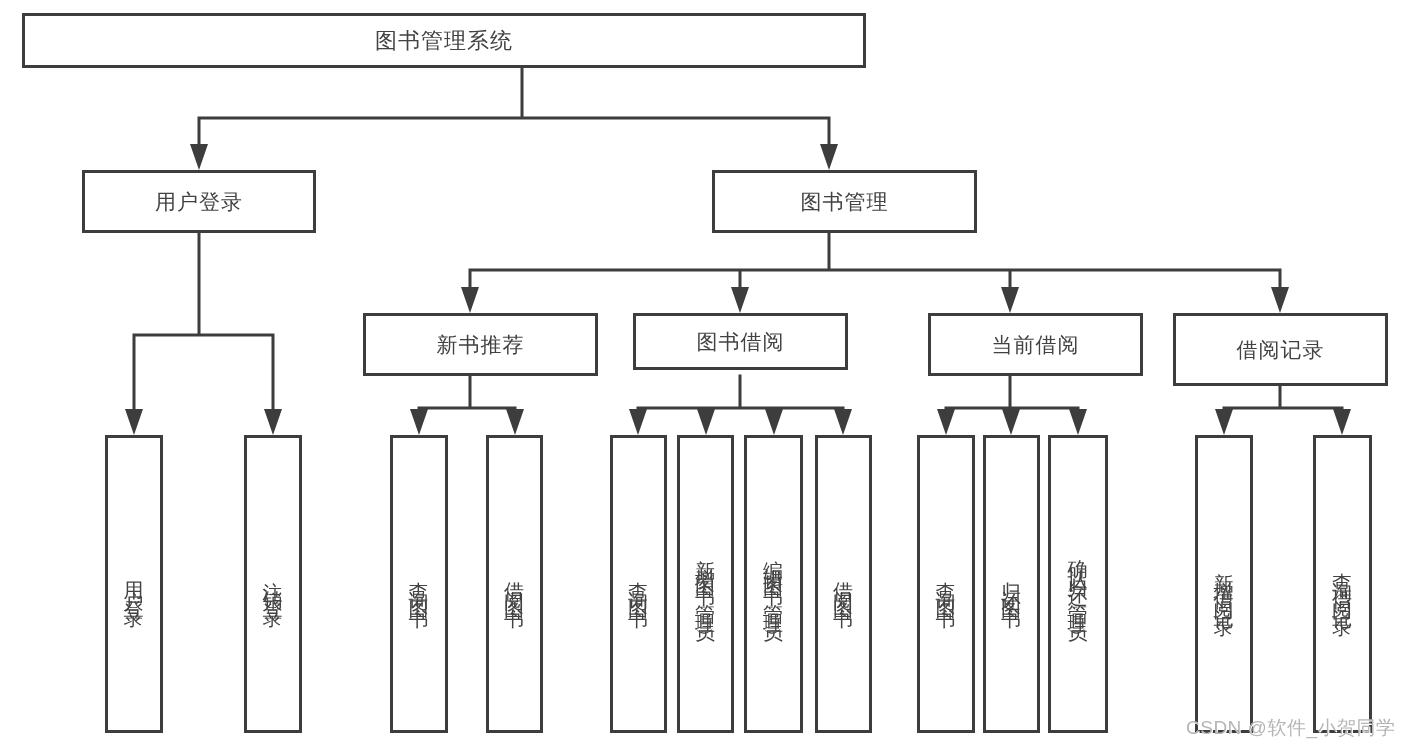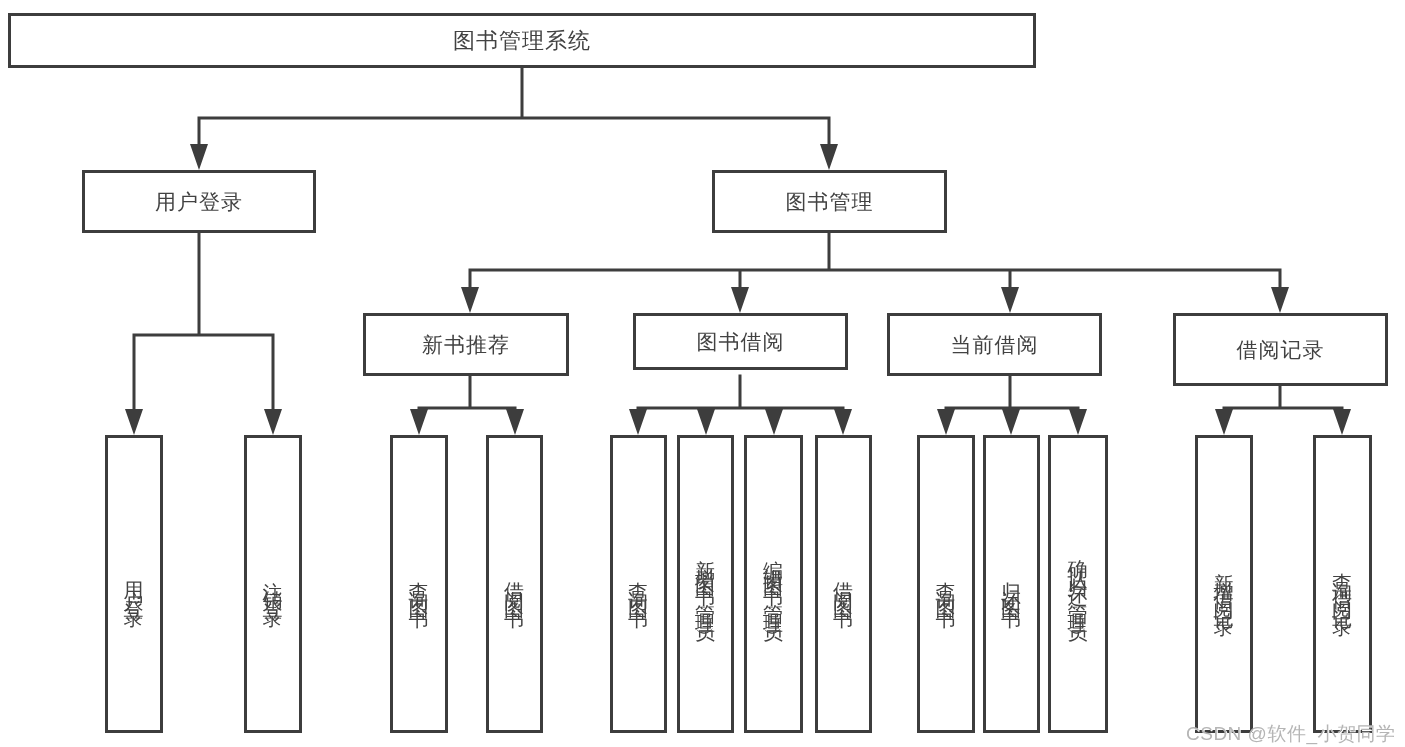--- a/index.html
+++ b/index.html
@@ -47,21 +47,20 @@
   .watermark {
     position: absolute;
     left: 1186px;
     top: 715px;
     z-index: 3;
     font-size: 19px;
     color: var(--watermark);
     letter-spacing: 0.5px;
     white-space: nowrap;
     text-shadow: 1px 1px 0 #ffffff;
-    margin-top: 6px;
   }
 </style>
 </head>
 <body>
 
 <div class="stage">
 
   <svg class="edges" width="1405" height="747" viewBox="0 0 1405 747" aria-hidden="true">
     <path class="edge" d="
       M522 68 V118
@@ -100,38 +99,38 @@
       M697 409 H715 L706 435 Z
       M765 409 H783 L774 435 Z
       M834 409 H852 L843 435 Z
       M937 409 H955 L946 435 Z
       M1002 409 H1020 L1011 435 Z
       M1069 409 H1087 L1078 435 Z
       M1215 409 H1233 L1224 435 Z
       M1333 409 H1351 L1342 435 Z"></path>
   </svg>
 
-  <div class="box h root" style="left:8px;top:13px;width:1028px;height:55px">
+  <div class="box h root" style="left:22px;top:13px;width:844px;height:55px">
     <span>图书管理系统</span>
   </div>
 
   <div class="box h" style="left:82px;top:170px;width:234px;height:63px">
     <span>用户登录</span>
   </div>
-  <div class="box h" style="left:712px;top:170px;width:235px;height:63px">
+  <div class="box h" style="left:712px;top:170px;width:265px;height:63px">
     <span>图书管理</span>
   </div>
 
-  <div class="box h" style="left:363px;top:313px;width:206px;height:63px">
+  <div class="box h" style="left:363px;top:313px;width:235px;height:63px">
     <span>新书推荐</span>
   </div>
   <div class="box h" style="left:633px;top:313px;width:215px;height:57px">
     <span>图书借阅</span>
   </div>
-  <div class="box h" style="left:887px;top:313px;width:215px;height:63px">
+  <div class="box h" style="left:928px;top:313px;width:215px;height:63px">
     <span>当前借阅</span>
   </div>
   <div class="box h" style="left:1173px;top:313px;width:215px;height:73px">
     <span>借阅记录</span>
   </div>
 
   <div class="box v" style="left:105px;top:435px;width:58px;height:298px">
     <span>用户登录</span>
   </div>
   <div class="box v" style="left:244px;top:435px;width:58px;height:298px">

